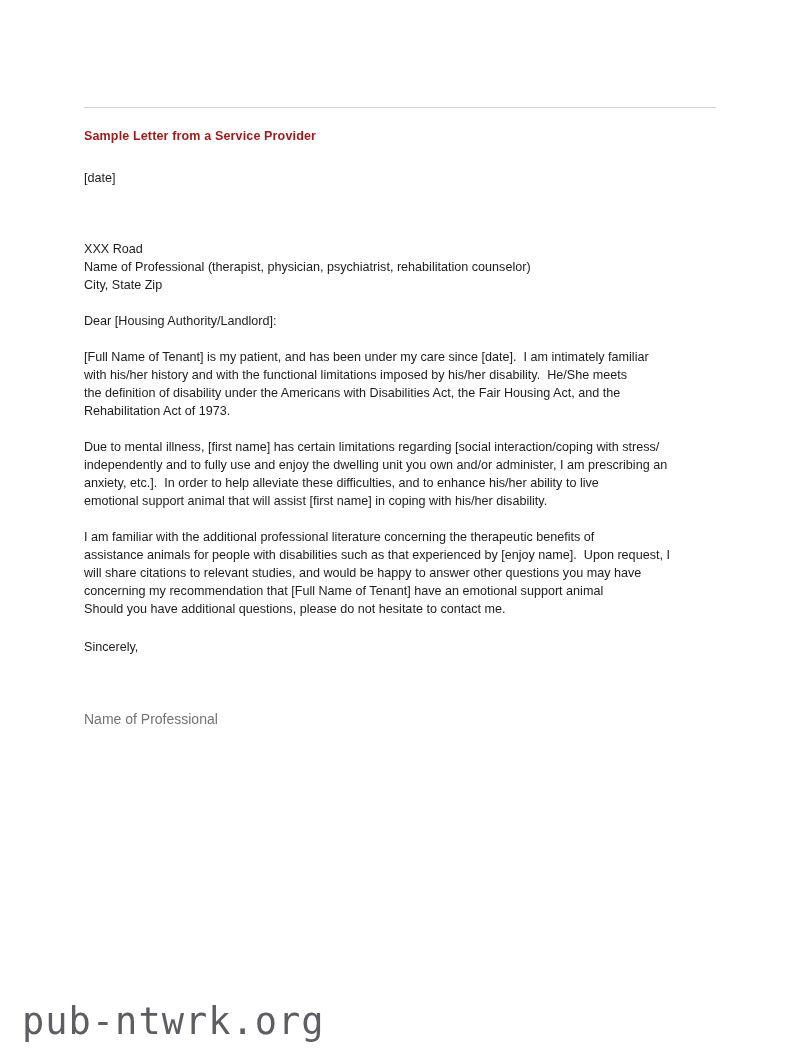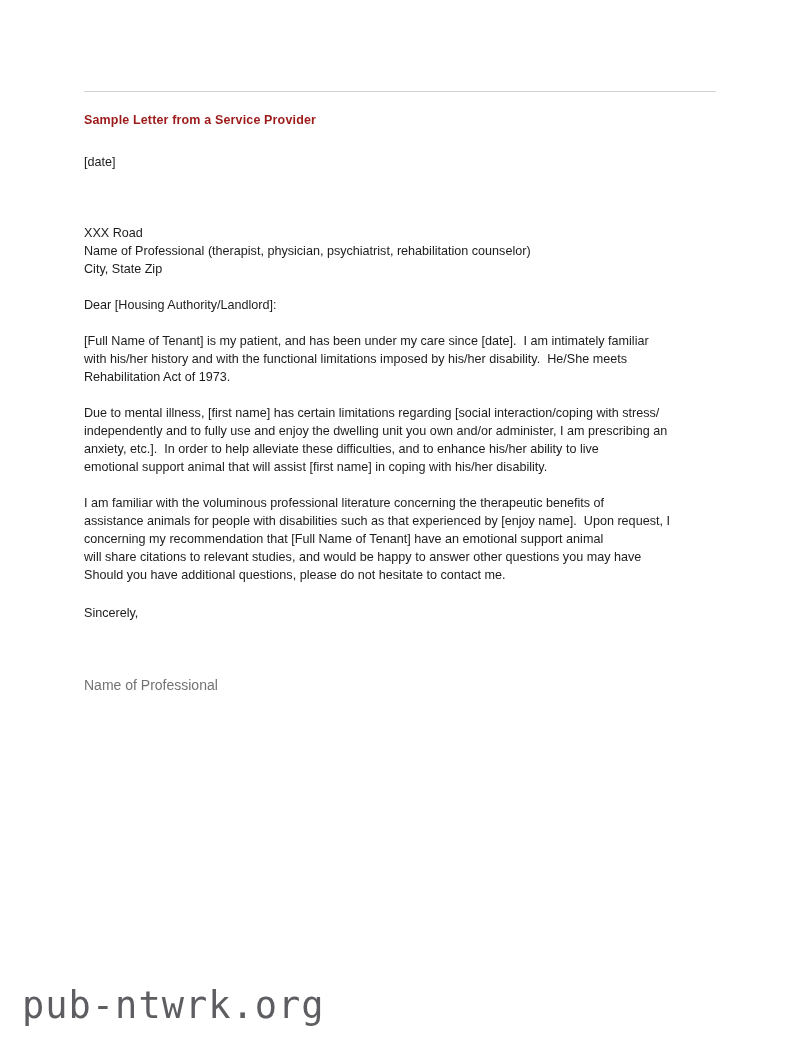--- a/index.html
+++ b/index.html
@@ -13,21 +13,21 @@
     background: #ffffff;
     font-family: "Liberation Sans", sans-serif;
     color: #1a1a1a;
     position: relative;
     overflow: hidden;
   }
 
   .page {
     position: absolute;
     left: 0;
-    top: 0;
+    top: 16px;
     width: 810px;
     height: 970px;
     background: #ffffff;
   }
 
   
   .top-rule {
     position: absolute;
     left: 84px;
     top: 91px;
@@ -134,35 +134,36 @@
       <span class="addr-line">XXX Road</span>
       <span class="addr-line">Name of Professional (therapist, physician, psychiatrist, rehabilitation counselor)</span>
       <span class="addr-line">City, State Zip</span>
     </div>
 
     <div class="salutation">Dear [Housing Authority/Landlord]:</div>
 
     <div class="para">
       <span class="ln">[Full Name of Tenant] is my patient, and has been under my care since [date].  I am intimately familiar</span>
       <span class="ln">with his/her history and with the functional limitations imposed by his/her disability.  He/She meets</span>
+      <span class="ln">the definition of disability under the Americans with Disabilities Act, the Fair Housing Act, and the</span>
       <span class="ln">Rehabilitation Act of 1973.</span>
     </div>
 
     <div class="para">
       <span class="ln">Due to mental illness, [first name] has certain limitations regarding [social interaction/coping with stress/</span>
       <span class="ln">independently and to fully use and enjoy the dwelling unit you own and/or administer, I am prescribing an</span>
       <span class="ln">anxiety, etc.].  In order to help alleviate these difficulties, and to enhance his/her ability to live</span>
       <span class="ln">emotional support animal that will assist [first name] in coping with his/her disability.</span>
     </div>
 
     <div class="para">
-      <span class="ln">I am familiar with the voluminous professional literature concerning the therapeutic benefits of</span>
+      <span class="ln">I am familiar with the additional professional literature concerning the therapeutic benefits of</span>
       <span class="ln">assistance animals for people with disabilities such as that experienced by [enjoy name].  Upon request, I</span>
+      <span class="ln">will share citations to relevant studies, and would be happy to answer other questions you may have</span>
       <span class="ln">concerning my recommendation that [Full Name of Tenant] have an emotional support animal</span>
-      <span class="ln">will share citations to relevant studies, and would be happy to answer other questions you may have</span>
       <span class="ln">Should you have additional questions, please do not hesitate to contact me.</span>
     </div>
 
     <div class="closing">Sincerely,</div>
 
     <div class="signature-name">Name of Professional</div>
 
   </div>
 
   <div class="watermark">pub-ntwrk.org</div>

